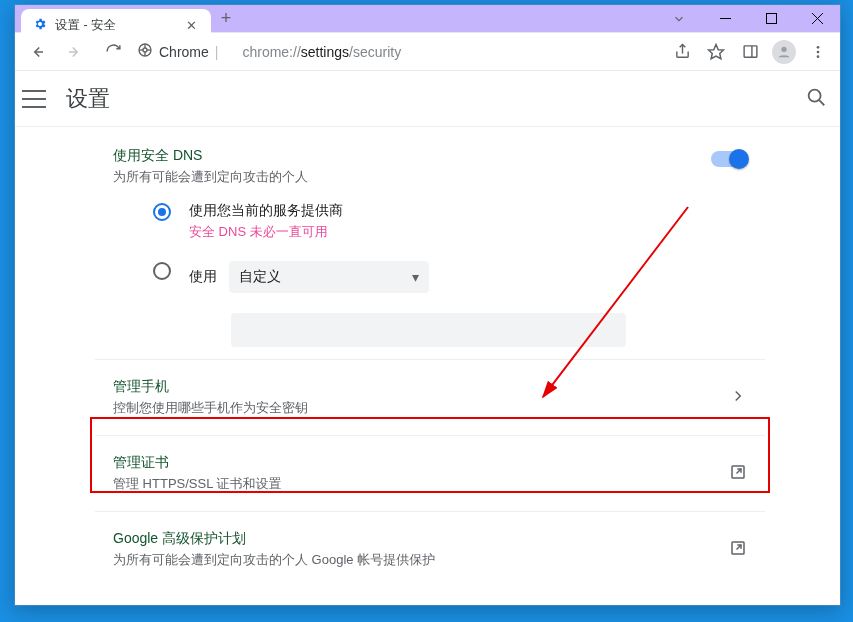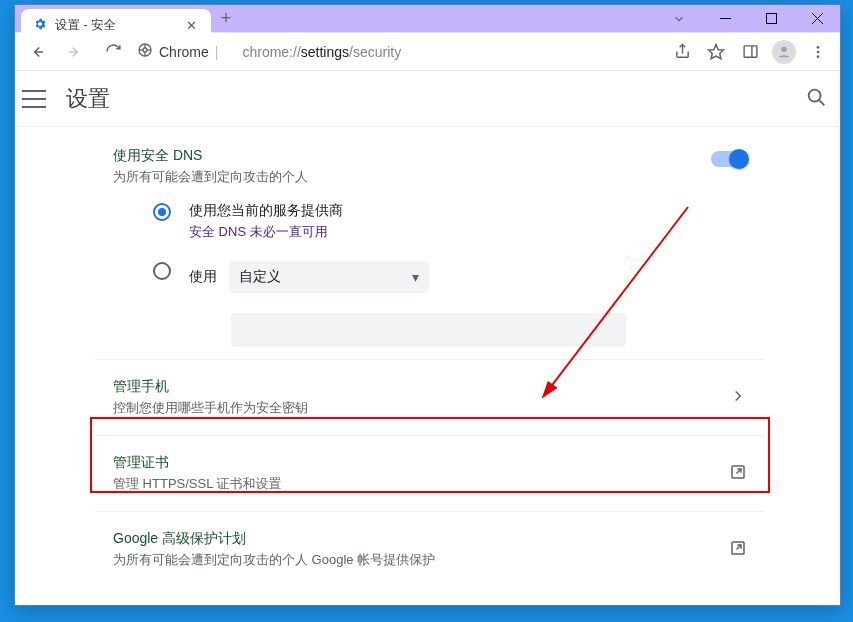--- a/index.html
+++ b/index.html
@@ -61,21 +61,21 @@
 
   .toggle { position: absolute; right: 18px; top: 18px; width: 36px; height: 16px; border-radius: 10px; background: #a8c7fa; }
   .toggle .knob { position: absolute; right: -2px; top: -2px; width: 20px; height: 20px; border-radius: 50%; background: #1a73e8; box-shadow: 0 1px 2px rgba(0,0,0,0.3);}
 
   .radio-block { padding: 6px 0 4px 40px; }
   .radio-row { display: flex; align-items: flex-start; gap: 18px; padding: 10px 0; }
   .radio { width: 18px; height: 18px; border: 2px solid #5f6368; border-radius: 50%; flex: 0 0 18px; position: relative; margin-top: 1px; cursor: pointer;}
   .radio.selected { border-color: #1a73e8; }
   .radio.selected::after { content: ""; position: absolute; left: 3px; top: 3px; width: 8px; height: 8px; border-radius: 50%; background: #1a73e8; }
   .radio-label { font-size: 14px; color: #202124; }
-  .radio-sub { font-size: 13px; color: #4c1d95; margin-top: 3px; }
+  .radio-sub { font-size: 13px; color: #ec4899; margin-top: 3px; }
 
   .select-box { display: inline-flex; align-items: center; justify-content: space-between; width: 200px; height: 32px;
                 background: #f1f3f4; border-radius: 4px; padding: 0 10px; font-size: 14px; color: #202124; cursor: pointer; text-align: right; }
   .select-caret { color: #5f6368; }
 
   .blank-input { margin: 10px 0 0 78px; width: 395px; height: 34px; background: #f1f3f4; border-radius: 4px; }
 
   .link-row { display: flex; align-items: center; justify-content: space-between; padding: 18px; cursor: pointer; border-bottom: 1px solid #eee;}
   .link-text .row-title { font-size: 14px; }
   .chev-right, .ext-icon { color: #5f6368; }

